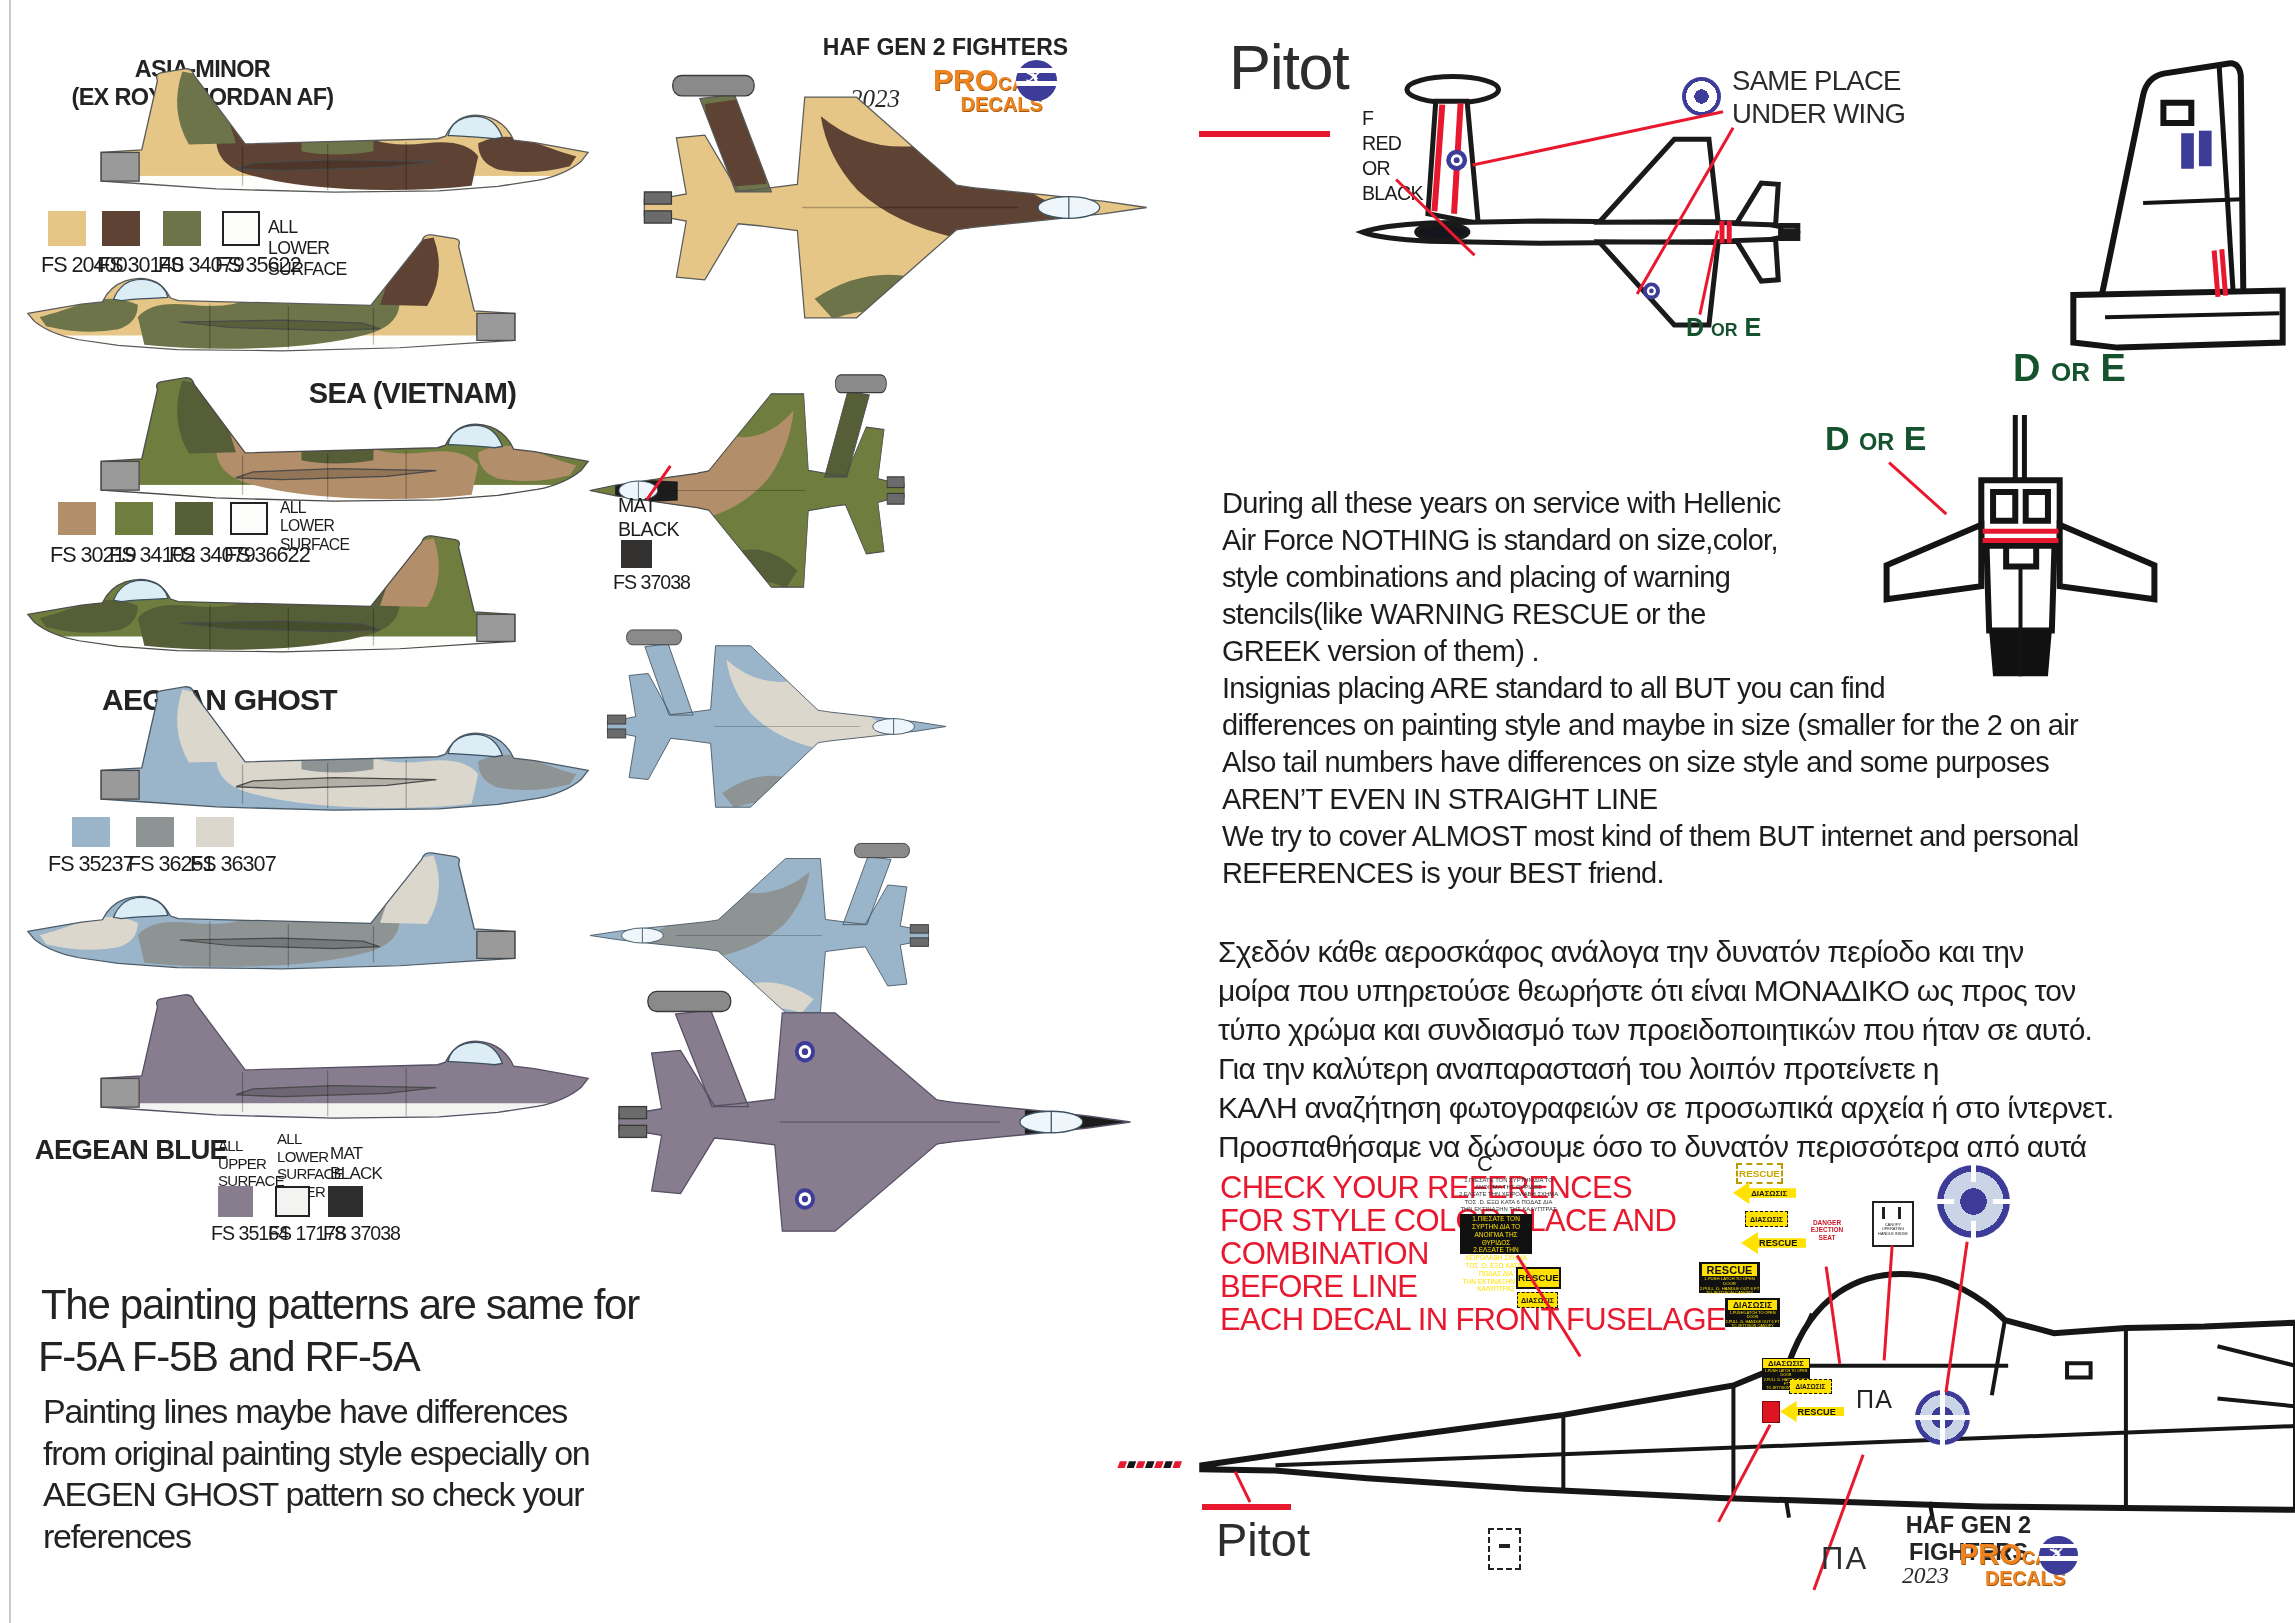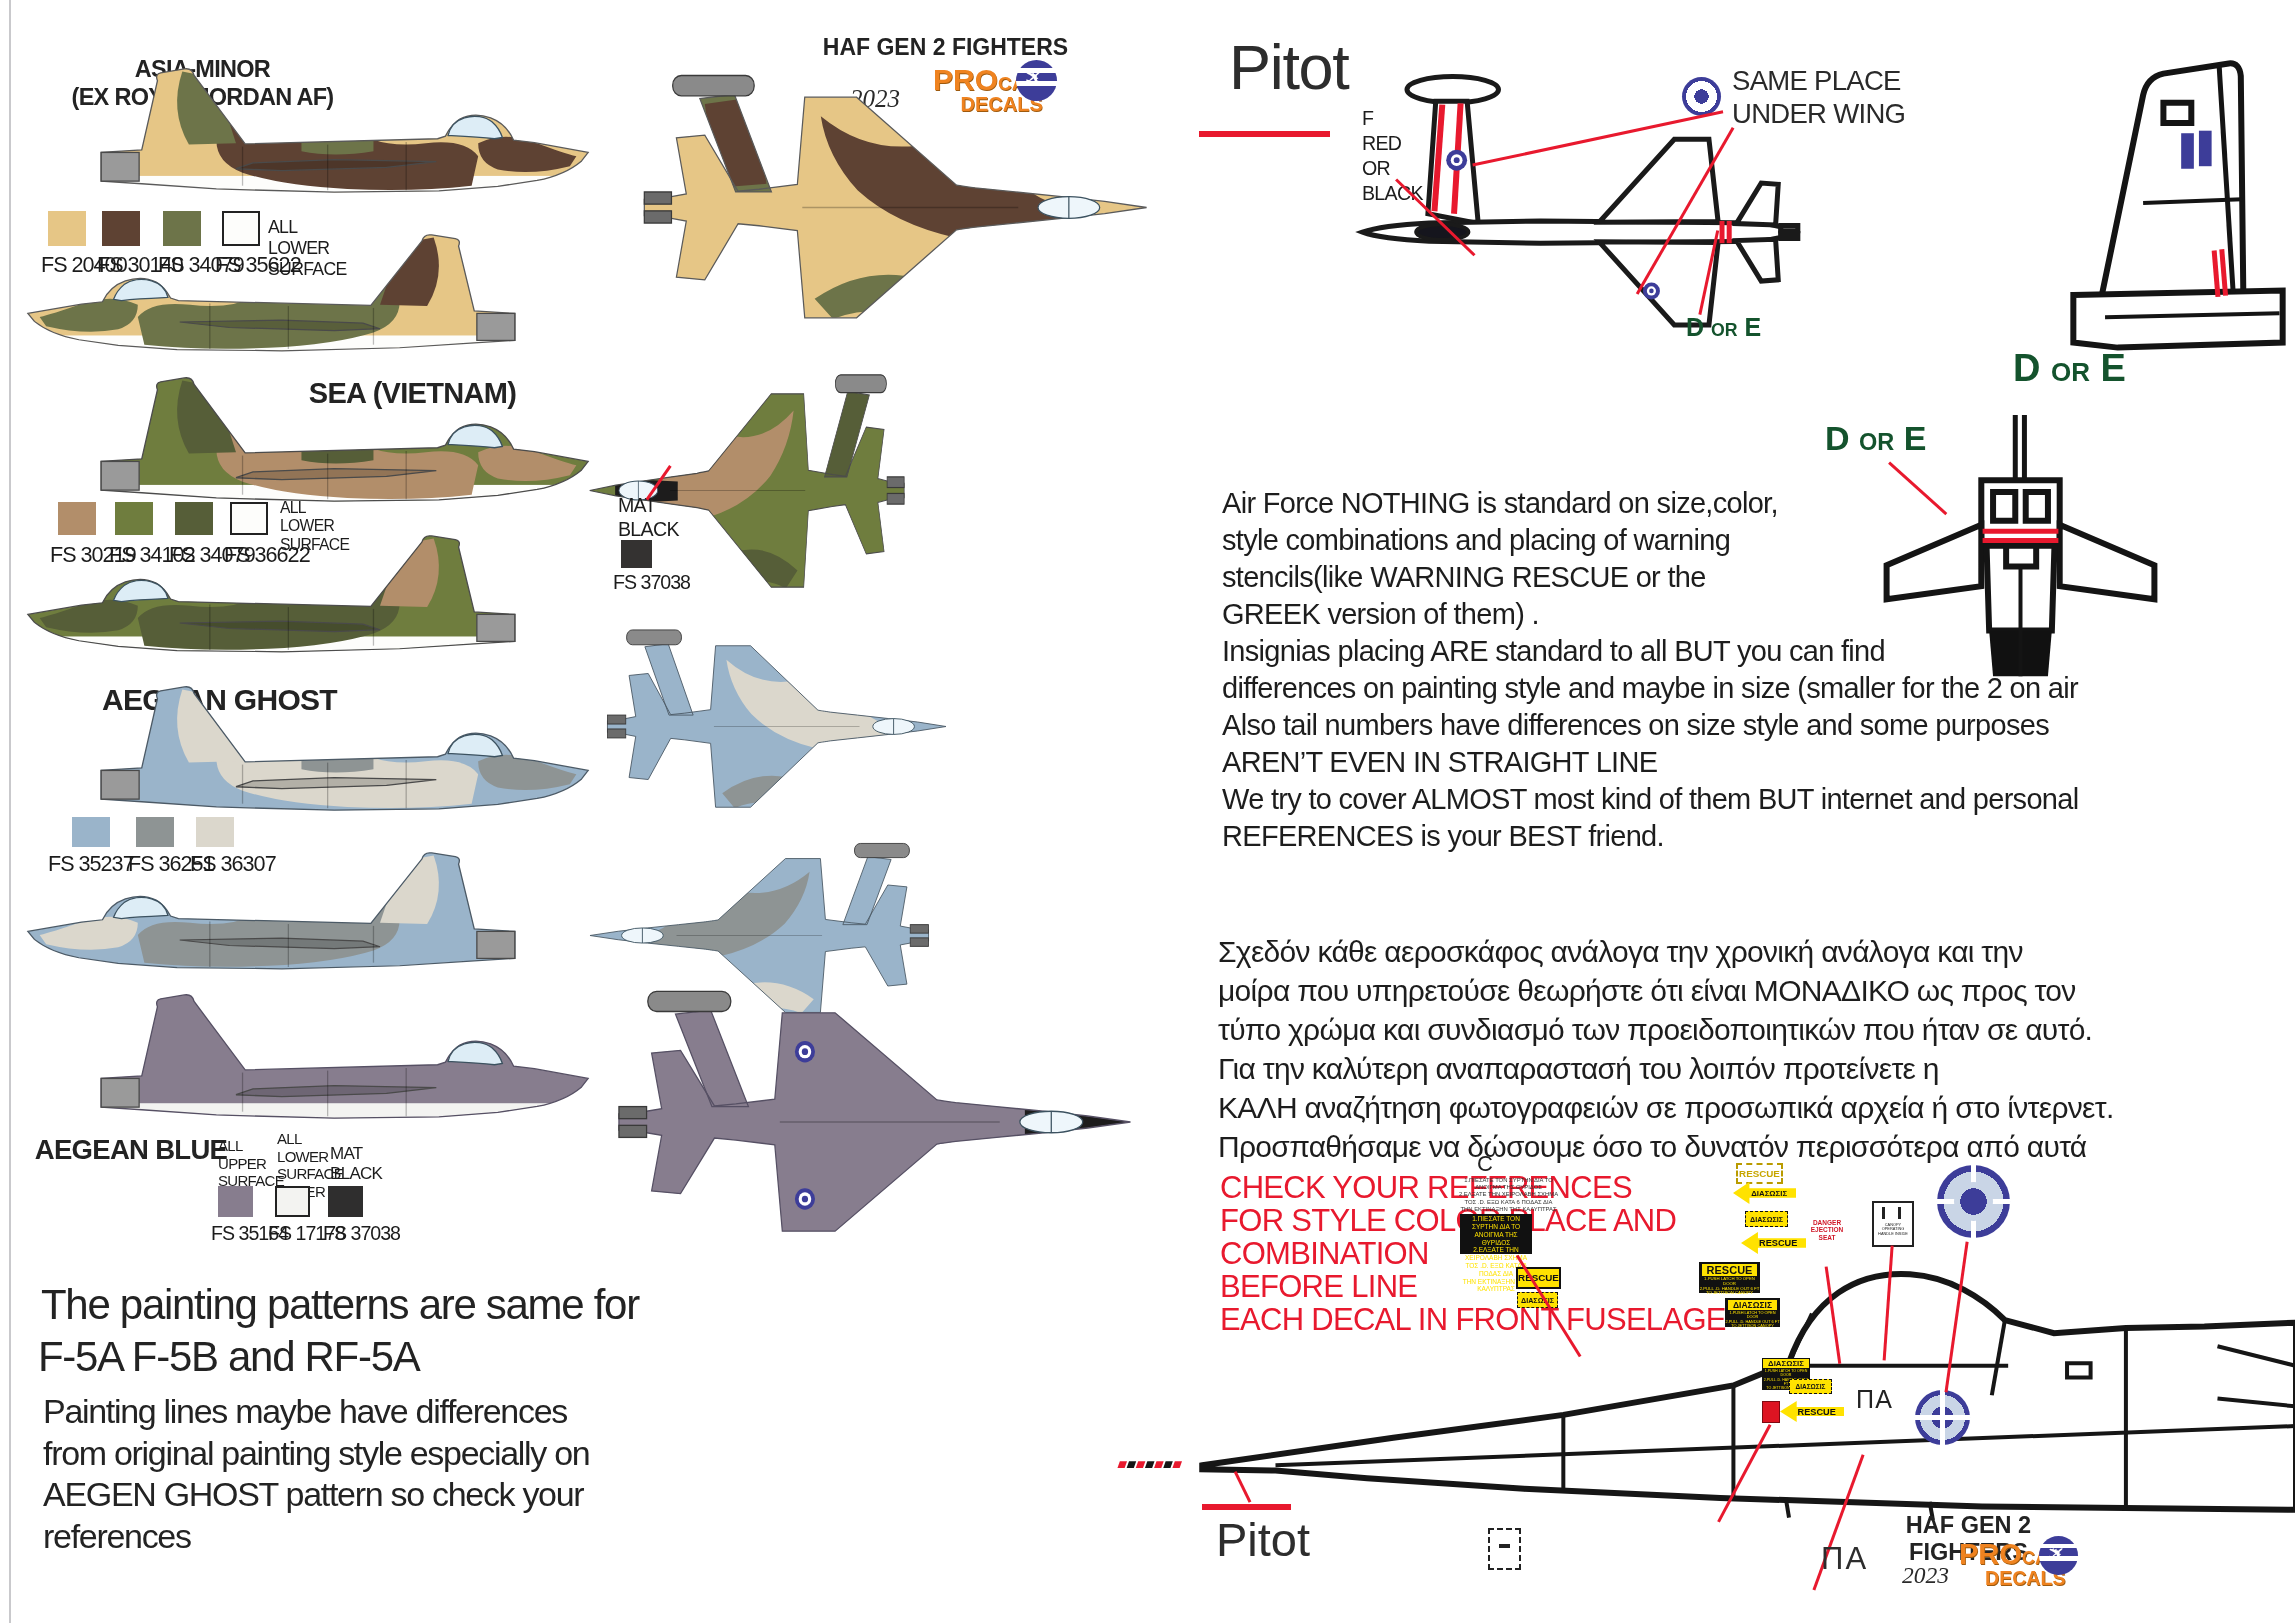--- a/index.html
+++ b/index.html
@@ -417,34 +417,35 @@
   <path d="M162,330 L258,330 L252,400 L168,400 Z" fill="#111"></path>
   <line x1="210" y1="230" x2="210" y2="400" stroke="#141414" stroke-width="4"></line>
 </svg>
 
 <div class="dore" style="left:1825px;top:419px;font-size:34px;">
   <span>D</span> <span class="sm" style="font-size:23.5px;">OR</span> <span>E</span>
 </div>
 <div class="rline" style="left:1889px;top:461px;width:77px;transform:rotate(42deg);"></div>
 
 <div class="para" style="left:1222px;top:485px;font-size:29px;line-height:37px;">
+  <div>During all these years on service with Hellenic</div>
       <div> Air Force NOTHING is standard on size,color,</div>
       <div>style combinations and placing of warning</div>
   <div>stencils(like WARNING RESCUE or the</div>
       <div>GREEK version of them) .</div>
       <div>Insignias placing ARE standard to all BUT you can find</div>
   <div>differences on painting style and maybe in size (smaller for the 2 on air</div>
       <div>Also tail numbers have differences on size style and some purposes</div>
   <div>AREN’T EVEN IN STRAIGHT LINE</div>
       <div>We try to cover ALMOST most kind of them BUT internet and personal</div>
       <div>REFERENCES is your BEST friend.</div>
 </div>
 
 <div class="para" style="left:1218px;top:932px;font-size:30px;line-height:39px;">
-  <div>Σχεδόν κάθε αεροσκάφος ανάλογα την χρονική ανάλογα και την</div>
+  <div>Σχεδόν κάθε αεροσκάφος ανάλογα την δυνατόν περίοδο και την</div>
       <div>μοίρα που υπηρετούσε θεωρήστε ότι είναι ΜΟΝΑΔΙΚΟ ως προς τον</div>
       <div>τύπο χρώμα και συνδιασμό των προειδοποιητικών που ήταν σε αυτό.</div>
   <div>Για την καλύτερη αναπαραστασή του λοιπόν προτείνετε η</div>
       <div>ΚΑΛΗ αναζήτηση φωτογραφειών σε προσωπικά αρχεία ή στο ίντερνετ.</div>
       <div>Προσπαθήσαμε να δώσουμε όσο το δυνατόν περισσότερα από αυτά</div>
 </div>
 
 <div class="para" style="left:1220px;top:1171px;font-size:31px;line-height:33px;color:#e8192e;">
   <div>CHECK YOUR REFERENCES</div>
       <div>FOR STYLE COLOR  PLACE AND</div>

